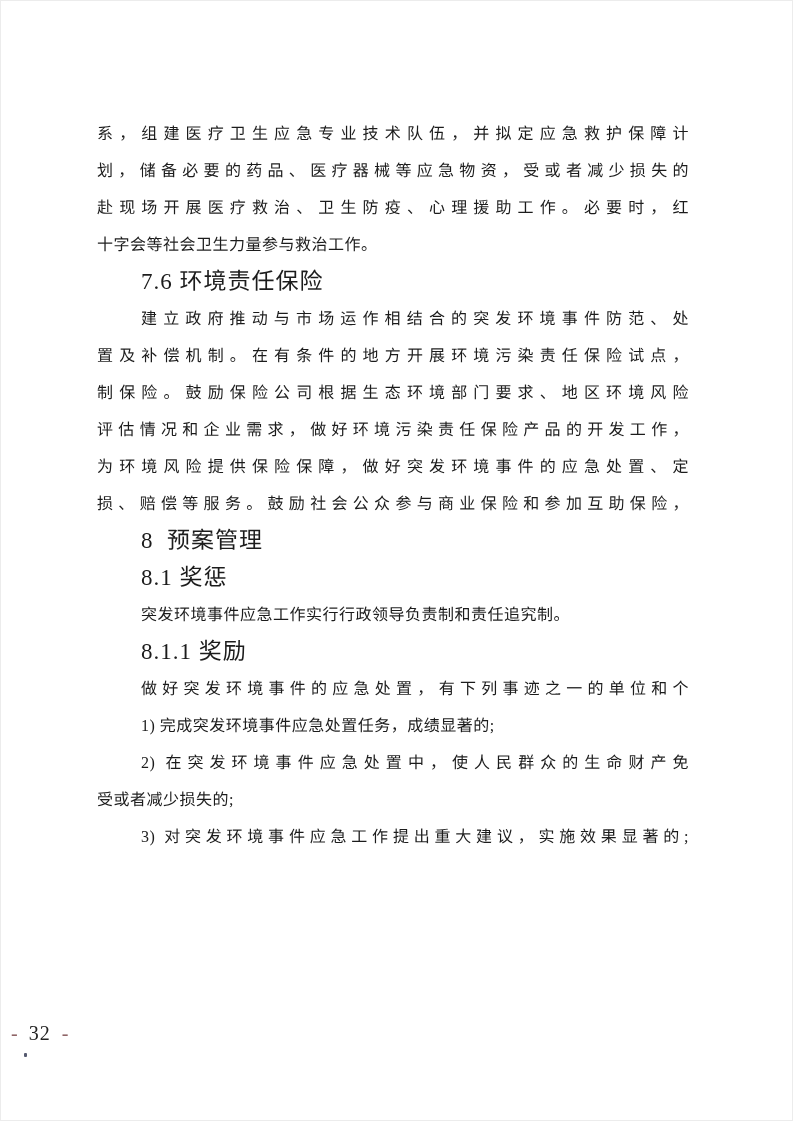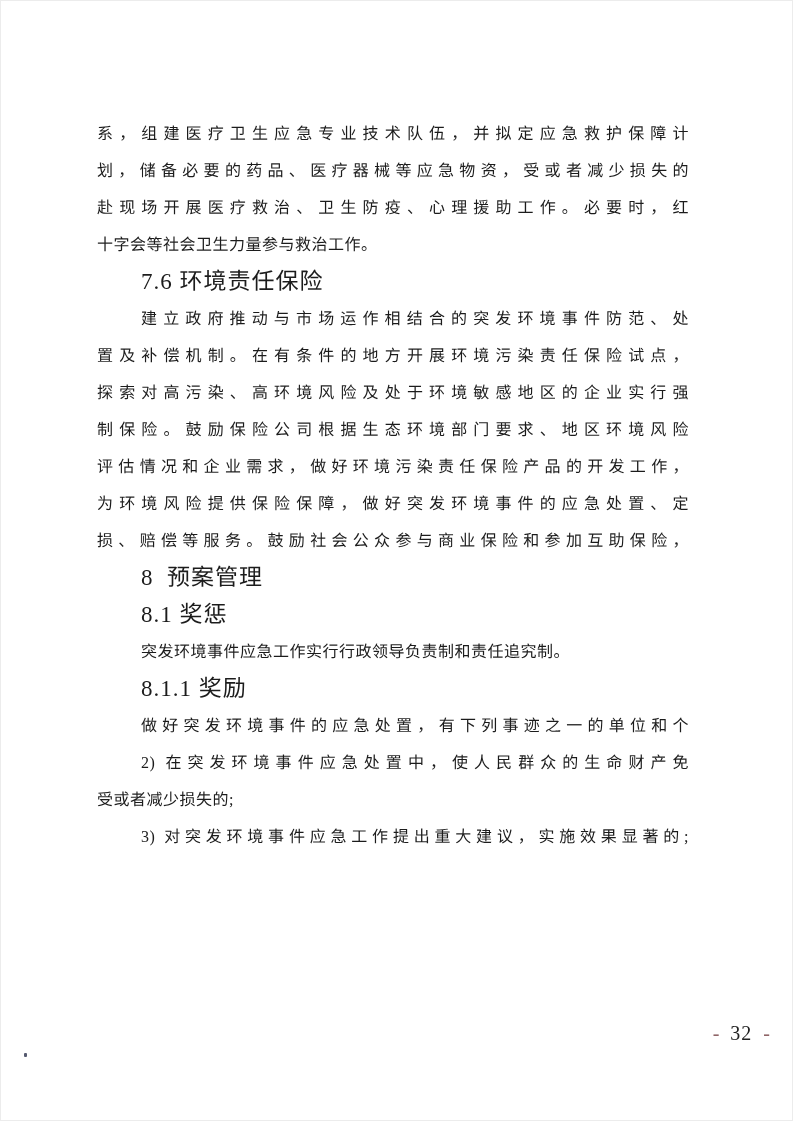--- a/index.html
+++ b/index.html
@@ -46,21 +46,21 @@
   .line.heading {
     font-weight: 400;
     font-size: 23px;
     letter-spacing: 1px;
   }
   .footer {
     position: absolute;
     left: 0;
     top: 1022px;
     width: 781px;
-    text-align: right;
+    text-align: left;
     font-size: 20px;
     color: #222222;
   }
   .footer .dash {
     display: inline-block;
     margin: 0 11px;
     font-weight: 400;
   }
   .footer .page-num {
     display: inline-block;
@@ -82,30 +82,30 @@
 <div class="page" style="background: rgb(255, 255, 255);">
 
   <div class="text-block" style="color: rgb(28, 28, 28);">
       <div class="line body justify">系，组建医疗卫生应急专业技术队伍，并拟定应急救护保障计</div>
       <div class="line body justify">划，储备必要的药品、医疗器械等应急物资，受或者减少损失的</div>
       <div class="line body justify">赴现场开展医疗救治、卫生防疫、心理援助工作。必要时，红</div>
       <div class="line body">十字会等社会卫生力量参与救治工作。</div>
       <div class="line heading indent">7.6 环境责任保险</div>
       <div class="line body indent justify">建立政府推动与市场运作相结合的突发环境事件防范、处</div>
       <div class="line body justify">置及补偿机制。在有条件的地方开展环境污染责任保险试点，</div>
-      <div class="line body justify">探索对高污染、高环境风险及处于环境敏感地区的企业实行强</div>
       <div class="line body justify">制保险。鼓励保险公司根据生态环境部门要求、地区环境风险</div>
       <div class="line body justify">评估情况和企业需求，做好环境污染责任保险产品的开发工作，</div>
       <div class="line body justify">为环境风险提供保险保障，做好突发环境事件的应急处置、定</div>
       <div class="line body justify">损、赔偿等服务。鼓励社会公众参与商业保险和参加互助保险，</div>
       <div class="line heading indent">8  预案管理</div>
       <div class="line heading indent">8.1 奖惩</div>
       <div class="line body indent">突发环境事件应急工作实行行政领导负责制和责任追究制。</div>
       <div class="line heading indent">8.1.1 奖励</div>
       <div class="line body indent justify">做好突发环境事件的应急处置，有下列事迹之一的单位和个</div>
+      <div class="line body indent">1) 完成突发环境事件应急处置任务，成绩显著的;</div>
       <div class="line body indent justify">2) 在突发环境事件应急处置中，使人民群众的生命财产免</div>
       <div class="line body">受或者减少损失的;</div>
       <div class="line body indent justify">3) 对突发环境事件应急工作提出重大建议，实施效果显著的;</div>
     </div>
 
   <div class="footer">
     <span class="dash" style="color: rgb(143, 100, 102);">-</span><span class="page-num" style="color: rgb(34, 34, 34);">32</span><span class="dash" style="color: rgb(143, 100, 102);">-</span>
   </div>
 
   <div class="speck"></div>

